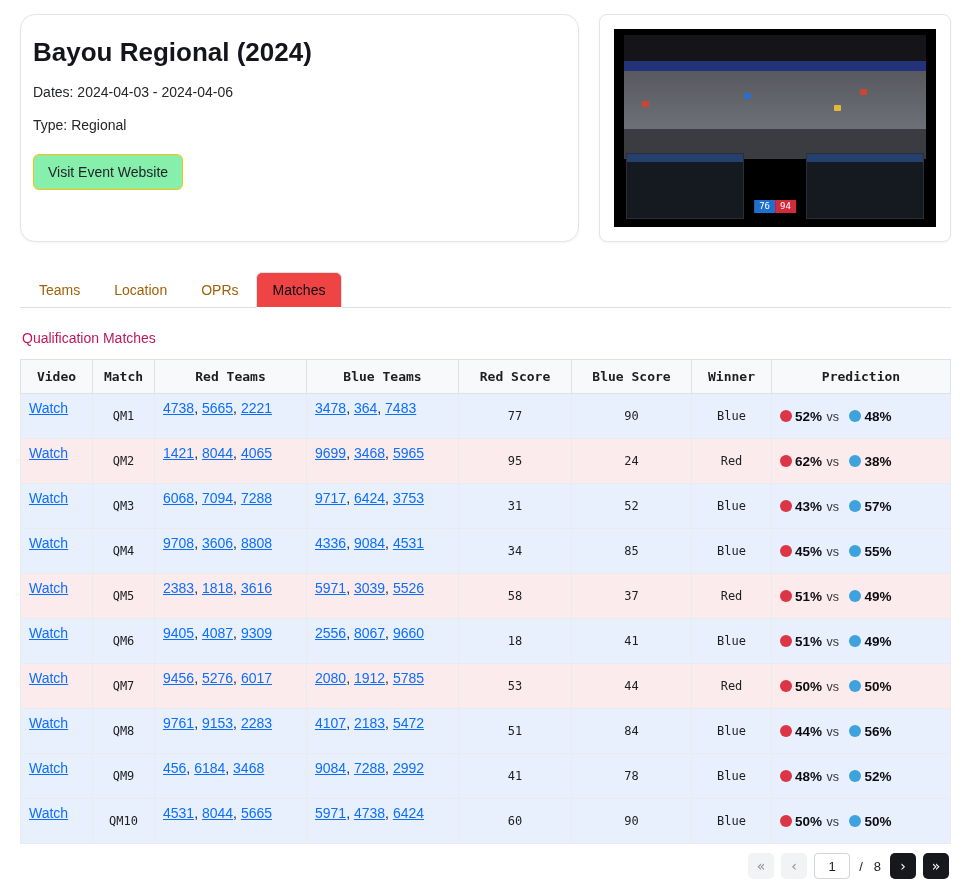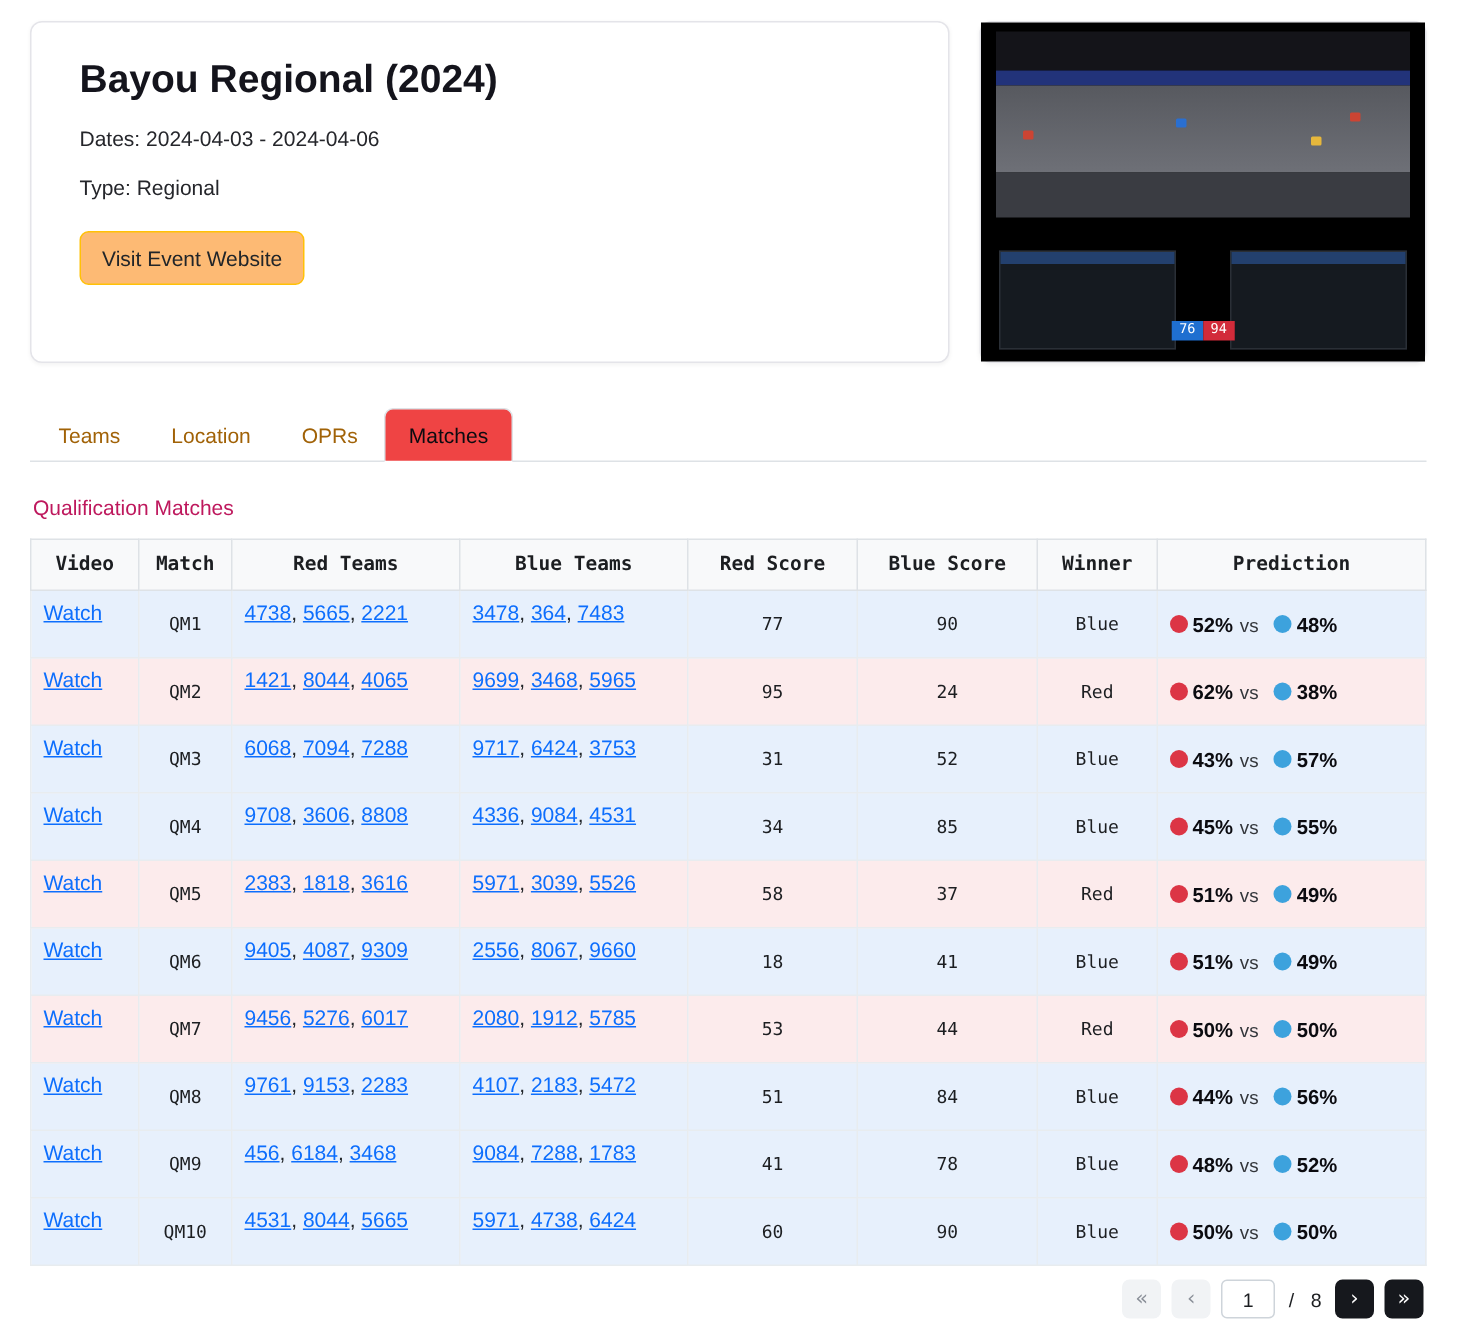--- a/index.html
+++ b/index.html
@@ -10,30 +10,30 @@
     font-family: "Liberation Sans", sans-serif;
   }
   .page { padding: 14px 20px 0 20px; }
 
   
   .top-row { display: flex; gap: 20px; }
   .card {
     background:#fff; border:1px solid #e4e4e9; border-radius:8px;
     box-shadow: 0 1px 3px rgba(0,0,0,.05);
   }
-  .event-card { flex: 1; height: 228px; padding: 20px 32px; }
+  .event-card { flex: 1; height: 228px; padding: 20px 12px; border-radius: 15px; }
   .event-title { font-size: 26px; font-weight: bold; color: #14141c; margin: 2px 0 16px 0; }
   .event-meta { font-size: 14px; color: #25262b; margin: 0 0 17px 0; }
   .event-btn {
     display:inline-block; margin-top: 4px;
-    background: #fdba74; color: #212529; border: 1px solid #ffc107;
+    background: #86efac; color: #212529; border: 1px solid #ffc107;
     border-radius: 6px; padding: 9px 14px; font-size: 14px; cursor: pointer;
     font-family: "Liberation Sans", sans-serif;
   }
-  .video-card { width: 298px; height: 228px; }
+  .video-card { width: 352px; height: 228px; padding: 14px; }
   .thumb { position: relative; width: 100%; height: 100%; background:#000; overflow:hidden; }
   .arena-band { position:absolute; left:10px; right:10px; }
   .band-ceiling { top:6px; height:26px; background:#141419; }
   .band-banners { top:32px; height:10px; background:#22337a; }
   .band-field { top:42px; height:58px; background:linear-gradient(#57595f,#6e7077); }
   .band-floor { top:100px; height:30px; background:#3a3c42; }
   .bot { position:absolute; width:7px; height:6px; border-radius:1px; }
   .inset { position:absolute; bottom:8px; height:66px; background:#151a20; border:1px solid #2a2f36; }
   .inset-left { left:12px; width:118px; }
   .inset-right { right:12px; width:118px; }
@@ -237,21 +237,21 @@
           <td class="vtop"><a class="link" href="#">4107</a>, <a class="link" href="#">2183</a>, <a class="link" href="#">5472</a></td>
           <td class="mono center">51</td>
           <td class="mono center">84</td>
           <td class="mono center">Blue</td>
           <td class="pred"><span class="dot dot-red"></span><b>44%</b><span class="vs"> vs </span><span class="dot dot-blue"></span><b>56%</b></td>
         </tr>
         <tr class="row-blue">
           <td class="vtop"><a class="link" href="#">Watch</a></td>
           <td class="mono center">QM9</td>
           <td class="vtop"><a class="link" href="#">456</a>, <a class="link" href="#">6184</a>, <a class="link" href="#">3468</a></td>
-          <td class="vtop"><a class="link" href="#">9084</a>, <a class="link" href="#">7288</a>, <a class="link" href="#">1783</a></td>
+          <td class="vtop"><a class="link" href="#">9084</a>, <a class="link" href="#">7288</a>, <a class="link" href="#">2992</a></td>
           <td class="mono center">41</td>
           <td class="mono center">78</td>
           <td class="mono center">Blue</td>
           <td class="pred"><span class="dot dot-red"></span><b>48%</b><span class="vs"> vs </span><span class="dot dot-blue"></span><b>52%</b></td>
         </tr>
         <tr class="row-blue">
           <td class="vtop"><a class="link" href="#">Watch</a></td>
           <td class="mono center">QM10</td>
           <td class="vtop"><a class="link" href="#">4531</a>, <a class="link" href="#">8044</a>, <a class="link" href="#">5665</a></td>
           <td class="vtop"><a class="link" href="#">5971</a>, <a class="link" href="#">4738</a>, <a class="link" href="#">6424</a></td>

